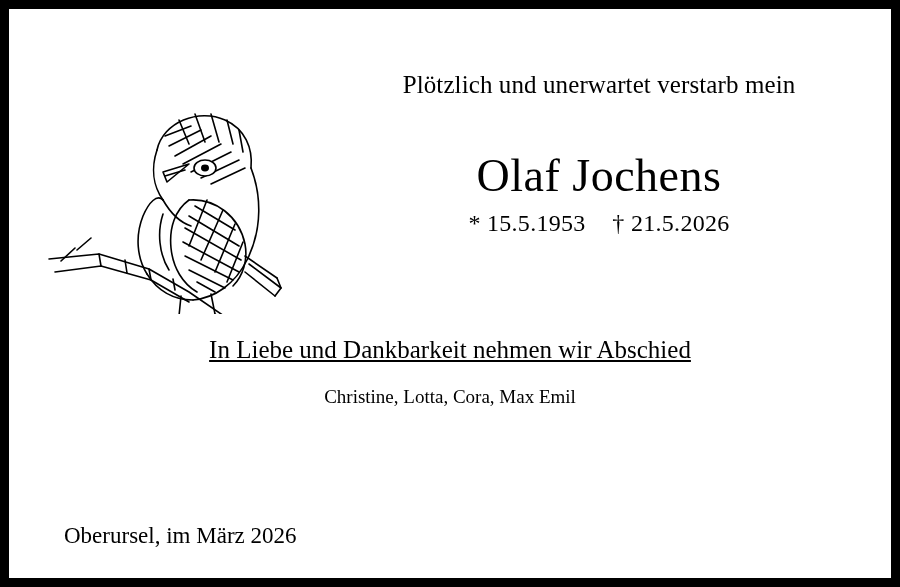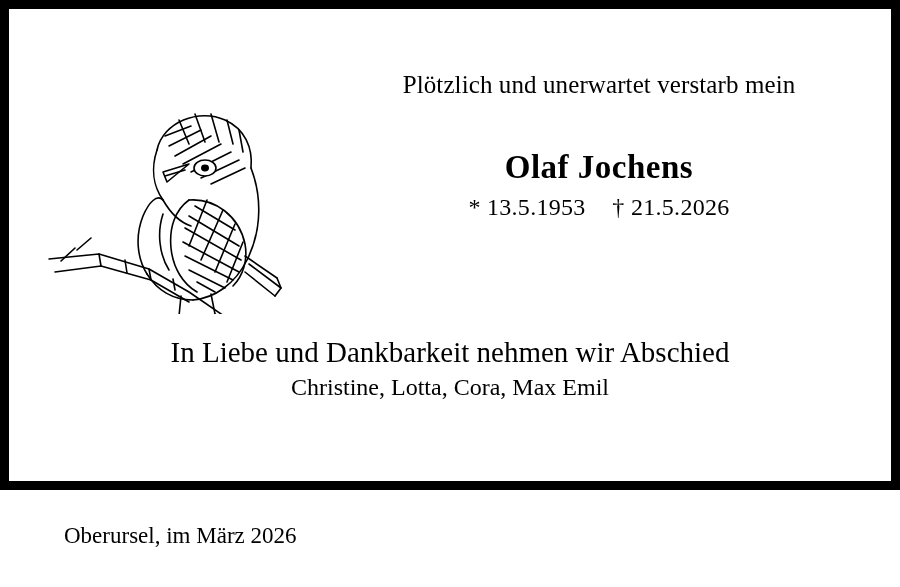--- a/index.html
+++ b/index.html
@@ -12,21 +12,21 @@
     height: 587px;
     font-family: "Liberation Serif", serif;
     color: #000000;
     overflow: hidden;
   }
   .notice {
     position: absolute;
     left: 0;
     top: 0;
     width: 900px;
-    height: 490px;
+    height: 587px;
     box-sizing: border-box;
     background: #ffffff;
     border: 9px solid #000000;
   }
   .inner {
     position: absolute;
     left: 0;
     top: 0;
     right: 0;
     bottom: 0;
@@ -48,22 +48,22 @@
     top: 60px;
     width: 580px;
     text-align: center;
   }
   .intro {
     font-size: 25px;
     line-height: 1.28;
     letter-spacing: 0.1px;
   }
   .name {
-    font-size: 33px;
-    font-weight: bold;
+    font-size: 46px;
+    font-weight: normal;
     margin-top: 48px;
     letter-spacing: 0.5px;
     white-space: nowrap;
   }
   .dates {
     font-size: 24px;
     margin-top: 8px;
     letter-spacing: 0.3px;
   }
   .dates .sep {
@@ -71,26 +71,27 @@
     width: 14px;
   }
   .lower {
     position: absolute;
     left: 20px;
     right: 20px;
     top: 325px;
     text-align: center;
   }
   .farewell {
-    font-size: 29px;
+    font-size: 25px;
     line-height: 1.3;
+    text-decoration: underline;
   }
   .family {
-    font-size: 24px;
-    margin-top: 2px;
+    font-size: 19px;
+    margin-top: 19px;
   }
   .burial {
     font-size: 25px;
     margin-top: 58px;
   }
   .place {
     position: absolute;
     left: 55px;
     top: 514px;
     font-size: 23px;
@@ -146,21 +147,21 @@
         </g>
       </svg>
     </div>
 
     <div class="textblock">
       <div class="intro">
         <div>Plötzlich und unerwartet verstarb mein</div>
       </div>
       <div class="name">Olaf Jochens</div>
       <div class="dates">
-        <span>* 13.5.1953</span>
+        <span>* 15.5.1953</span>
         <span class="sep"></span>
         <span>† 21.5.2026</span>
       </div>
     </div>
 
     <div class="lower">
       <div class="farewell">In Liebe und Dankbarkeit nehmen wir Abschied</div>
       <div class="family">Christine, Lotta, Cora, Max Emil</div>
     </div>
 

